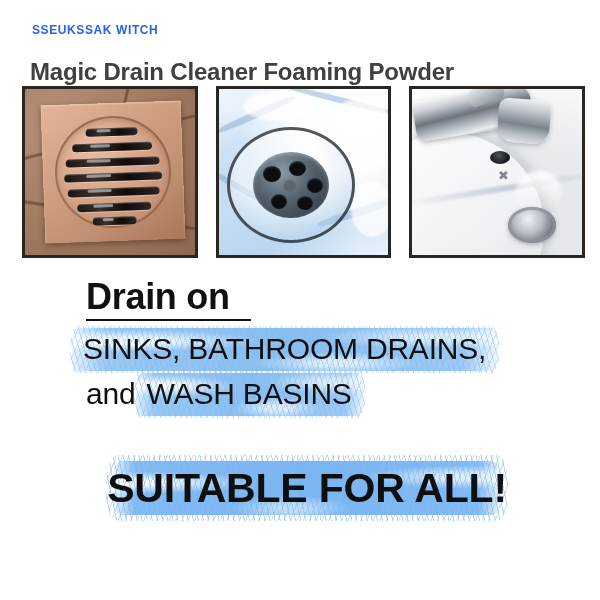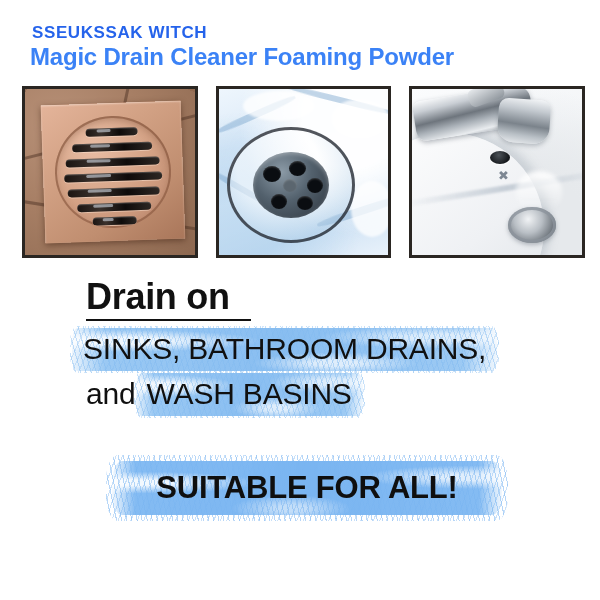--- a/index.html
+++ b/index.html
@@ -18,34 +18,34 @@
     height: 600px;
     background: #ffffff;
     overflow: hidden;
   }
 
   
   .brand {
     position: absolute;
     left: 32px;
     top: 24px;
-    font-size: 17px;
+    font-size: 12px;
     font-weight: bold;
     letter-spacing: 0.6px;
     color: #2563eb;
     line-height: 1;
   }
   .product-title {
     position: absolute;
     left: 30px;
-    top: 43px;
+    top: 58px;
     font-size: 24px;
     font-weight: bold;
     letter-spacing: -0.2px;
-    color: #3b82f6;
+    color: #404040;
     line-height: 1.15;
     white-space: nowrap;
   }
 
   
   .photo-strip {
     position: absolute;
     left: 22px;
     top: 86px;
     width: 563px;
@@ -342,21 +342,21 @@
     border-radius: 12px / 26px;
     opacity: .9;
   }
   .banner-text {
     position: absolute;
     left: 0; top: 0;
     width: 390px; height: 66px;
     display: flex;
     align-items: center;
     justify-content: center;
-    font-size: 31px;
+    font-size: 41px;
     font-weight: bold;
     color: #0f0f0f;
     letter-spacing: -0.2px;
     white-space: nowrap;
   }
 </style>
 </head>
 <body>
 
 <div id="page">

